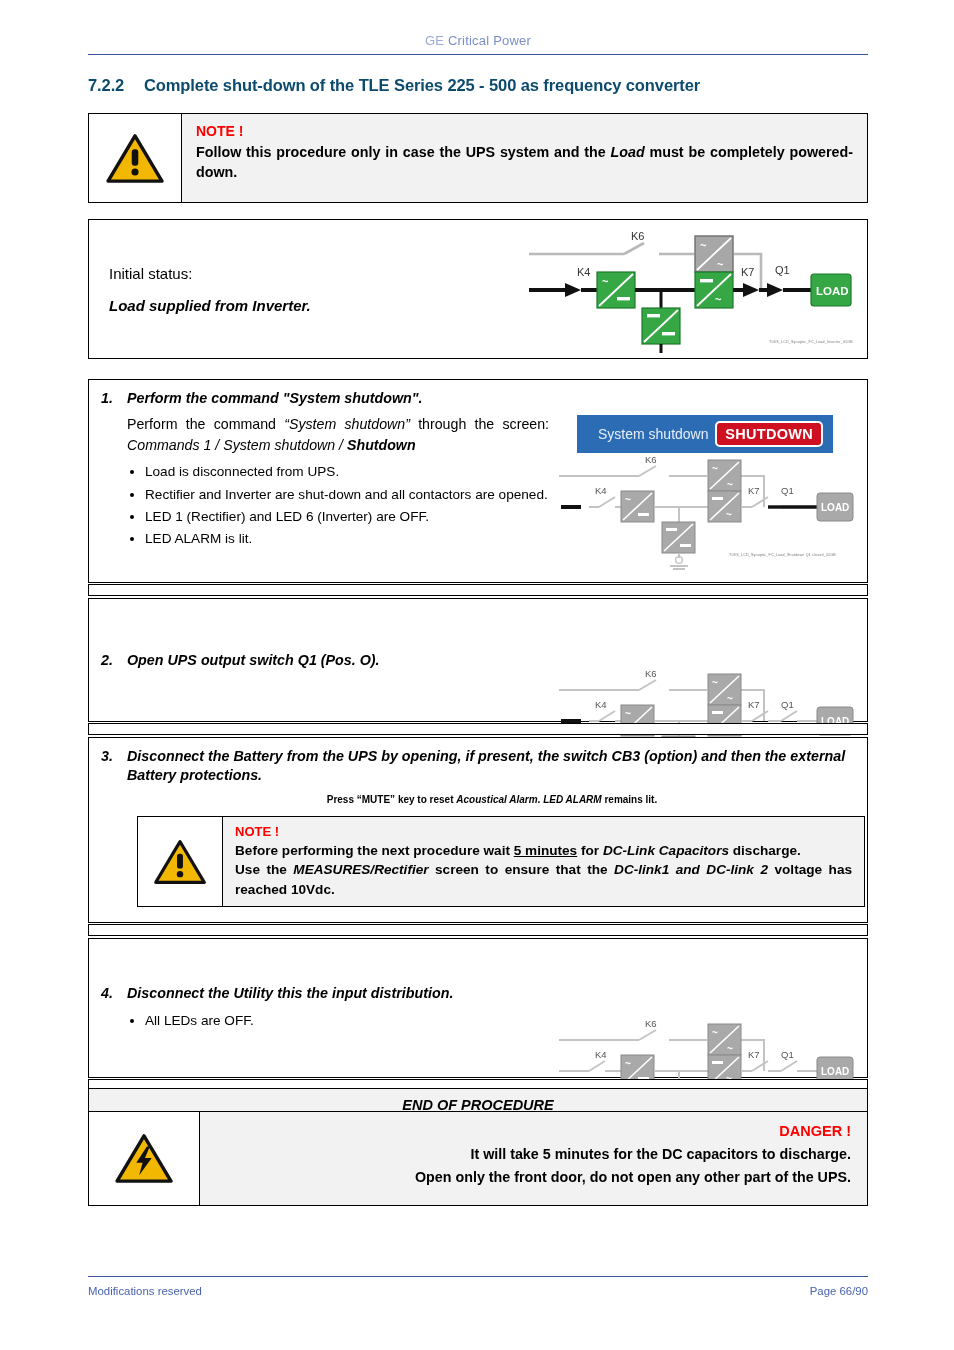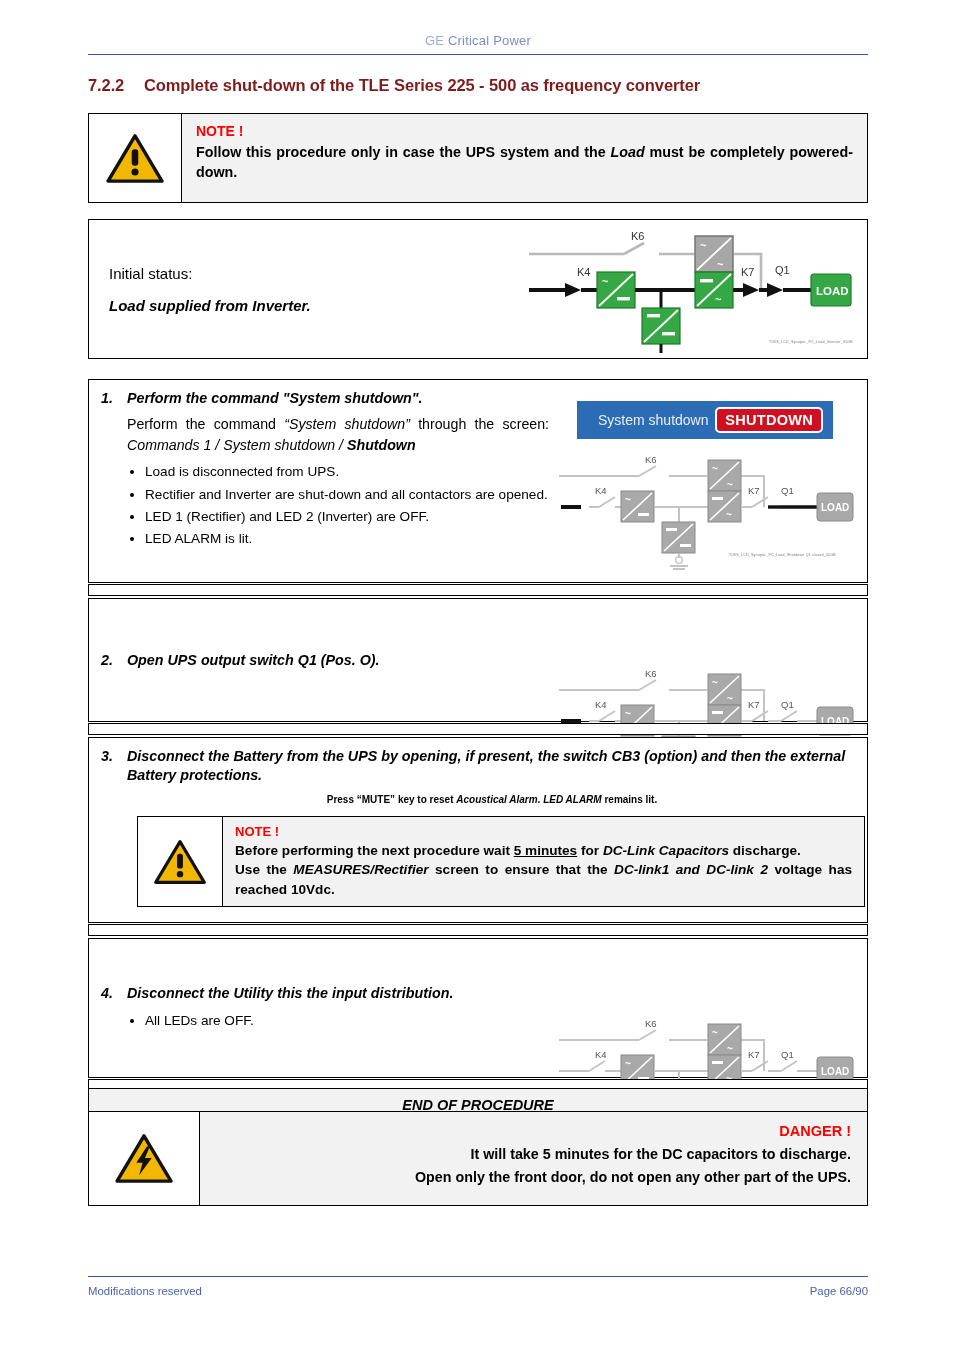--- a/index.html
+++ b/index.html
@@ -42,21 +42,21 @@
     margin-top: 6px;
     border-bottom: 1.5px solid #3a52a0;
   }
 
   
   .section-heading {
     position: absolute;
     left: 88px;
     top: 76px;
     width: 790px;
-    color: #7f1d1d;
+    color: #0c4a6e;
     font-weight: bold;
     font-size: 16.5px;
     letter-spacing: -0.1px;
   }
   .section-heading .num {
     display: inline-block;
     width: 56px;
   }
 
   
@@ -368,26 +368,26 @@
   <div class="box step-box" style="top:379px;height:204px;">
     <div class="step-text" style="width:470px;">
       <div class="step-head">
         <span class="step-num">1.</span>
         <span class="step-title"><span>Perform the command </span><span>"System shutdown".</span></span>
       </div>
       <div class="step-para"><span>Perform the command </span><i>“System shutdown”</i><span> through the screen: </span><i>Commands 1 / System shutdown / </i><b><i>Shutdown</i></b></div>
       <ul class="bullets">
         <li>Load is disconnected from UPS.</li>
         <li>Rectifier and Inverter are shut-down and all contactors are opened.</li>
-        <li>LED 1 (Rectifier) and LED 2 (Inverter) are OFF.</li>
+        <li>LED 1 (Rectifier) and LED 6 (Inverter) are OFF.</li>
         <li>LED ALARM is lit.</li>
       </ul>
     </div>
     <div class="step-diagram" style="flex:1 1 auto;">
-      <div class="lcd" style="position:absolute;left:18px;top:21px;padding-left:21px;">
+      <div class="lcd" style="position:absolute;left:18px;top:35px;padding-left:21px;">
         <span class="lcd-label">System shutdown</span>
         <span class="lcd-btn">SHUTDOWN</span>
       </div>
       <div style="position:absolute;left:0px;top:70px;">
         <svg width="300" height="120" viewBox="0 0 300 120">
           <line x1="0" y1="26" x2="80" y2="26" stroke="#c4c4c4" stroke-width="2"></line>
           <line x1="80" y1="26" x2="97" y2="16" stroke="#c4c4c4" stroke-width="2"></line>
           <line x1="110" y1="26" x2="148" y2="26" stroke="#c4c4c4" stroke-width="2"></line>
           <path d="M182 26 H205 V57" stroke="#c4c4c4" stroke-width="2" fill="none"></path>
           <text x="86" y="13" font-size="9.5" fill="#555">K6</text>

